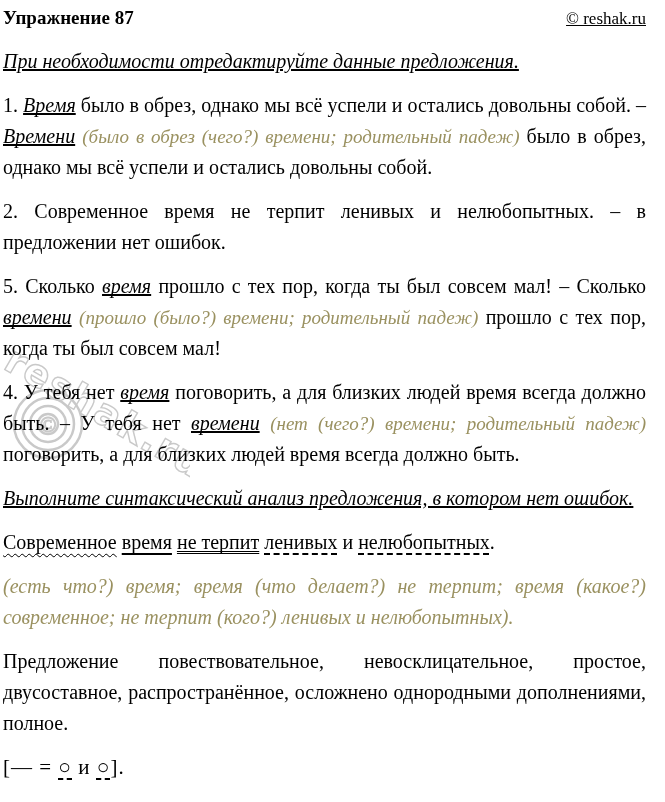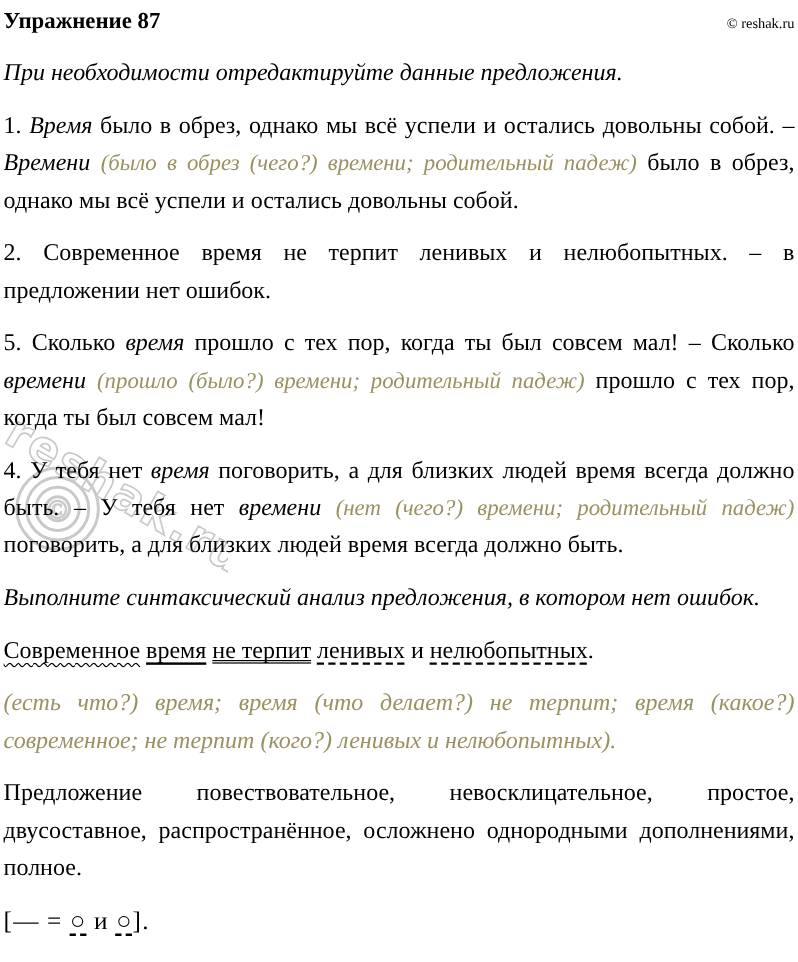--- a/index.html
+++ b/index.html
@@ -13,29 +13,29 @@
   body{
     height:802px;
     background:var(--paper);
     color:var(--ink);
     font-family:"Liberation Serif","DejaVu Serif",serif;
     font-size:20px;
     line-height:31px;
     position:relative;
     overflow:hidden;
   }
-  .content{position:relative;z-index:1;padding:6px 3px 0 3px;}
+  .content{position:relative;z-index:1;padding:6px 19px 0 3px;}
   .header{
     display:flex;justify-content:space-between;align-items:baseline;
     margin-bottom:15px;
   }
   .title{font-size:19px;font-weight:bold;line-height:24px;}
-  .copyright{font-size:12px;line-height:24px;}
+  .copyright{font-size:17px;line-height:24px;text-decoration:underline;}
   p{margin-bottom:13px;}
-  .ital{font-style:italic;}
+  .ital{font-style:italic;text-decoration:underline;}
   .justify{text-align:justify;}
   .olive{color:var(--annotation);font-style:italic;}
   span.olive{font-size:19px;}
   .seg{text-decoration-skip-ink:none;}
   .u-wavy{text-decoration-line:underline;text-decoration-style:wavy;text-decoration-thickness:1px;text-underline-offset:4px;text-decoration-skip-ink:none;}
   .u-solid{text-decoration-line:underline;text-decoration-style:solid;text-decoration-thickness:2px;text-underline-offset:4px;text-decoration-skip-ink:none;}
   .u-double{text-decoration-line:underline;text-decoration-style:double;text-decoration-thickness:1px;text-underline-offset:2px;text-decoration-skip-ink:none;}
   .u-dashed{text-decoration-line:underline;text-decoration-style:dashed;text-decoration-thickness:2px;text-underline-offset:4px;text-decoration-skip-ink:none;text-align:center;}
   .scheme{font-size:21px;letter-spacing:1px;}
   .watermark{

